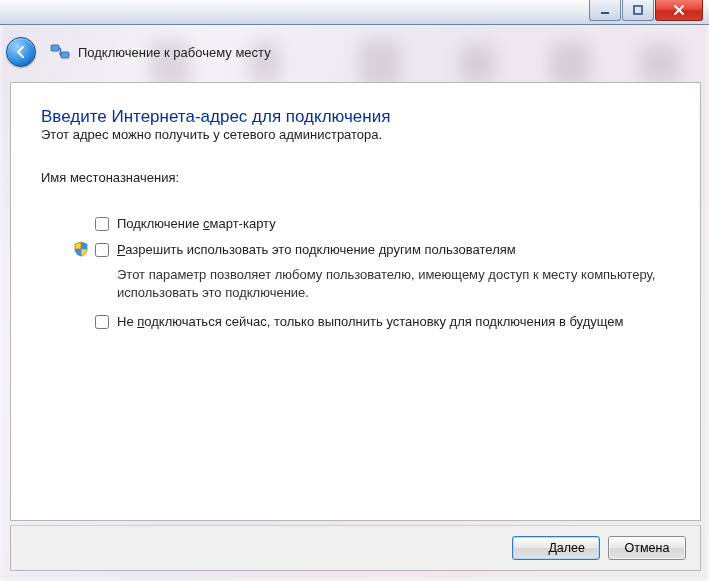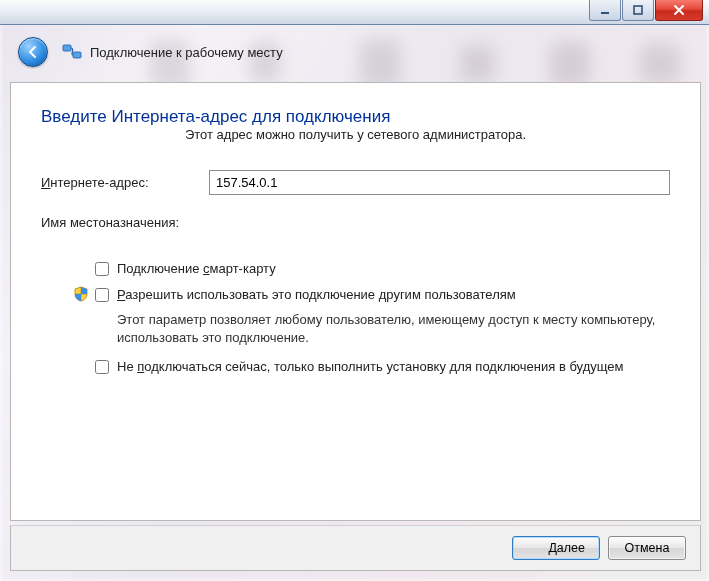--- a/index.html
+++ b/index.html
@@ -52,21 +52,21 @@
     border-color:#8b1f14; color:#fff;
   }
   .winbtn svg { width:12px; height:12px; display:block; }
   .winbtn.close svg { width:14px; height:14px; }
 
   
   .header {
     position: absolute; left: 0; right: 9px; top: 25px; height: 54px;
     z-index: 10;
     display:flex; align-items:center;
-    padding-left:18px;
+    padding-left:6px;
     background: transparent;
   }
   .backbtn {
     width:30px; height:30px; border-radius:50%;
     background: radial-gradient(circle at 35% 30%, #9cd1ff, #2f8fe3 55%, #0a4a8f);
     border:1px solid #0a4b8f;
     display:flex; align-items:center; justify-content:center;
     color:#fff;
     margin-right:14px;
     box-shadow: inset 0 1px 2px rgba(255,255,255,.6), 0 1px 2px rgba(0,0,0,.3);
@@ -78,21 +78,21 @@
   
   .panel {
     position:absolute;
     left:10px; right:8px; top:82px; bottom:60px;
     background:#fff;
     border:1px solid #b7b7b7;
     padding: 24px 30px 20px 30px;
     z-index:5;
   }
   .ptitle { color:#003399; font-size:17px; }
-  .psub { color:#222; font-size:13px; margin-bottom:28px;text-align:center; }
+  .psub { color:#222; font-size:13px; margin-bottom:28px; }
 
   .formrow { display:flex; align-items:center; margin-bottom:20px; }
   .formrow .lbl { width:168px; font-size:13px; }
   .formrow .lbl .ul { text-decoration:underline; }
   .formrow input[type=text] {
     flex:1; height:25px; padding:2px 6px;
     border:1px solid #8c8c8c;
     font-family:inherit; font-size:13px;
     background:#fff;
   }
@@ -177,24 +177,20 @@
       <path d="M9 6 C13 6 8 13 11 13" fill="none" stroke="#1c5ea9" stroke-width="1.2"></path>
     </svg>
   </div>
   <div class="hdr-title">Подключение к рабочему месту</div>
 </div>
 
 <div class="panel">
   <div class="ptitle">Введите Интернета-адрес для подключения</div>
   <div class="psub">Этот адрес можно получить у сетевого администратора.</div>
 
-  <div class="formrow">
-    <div class="lbl"><span class="ul">И</span><span>нтернете-адрес:</span></div>
-    <input type="text" value="157.54.0.1" style="">
-  </div>
 
   <div class="formrow">
     <div class="lbl">Имя местоназначения:</div>
   </div>
 
   <div class="checks">
     <div class="checkrow">
       <input type="checkbox" style="">
       <div class="clabel"><span>Подключение </span><span class="ul">с</span><span>март-карту</span></div>
     </div>

